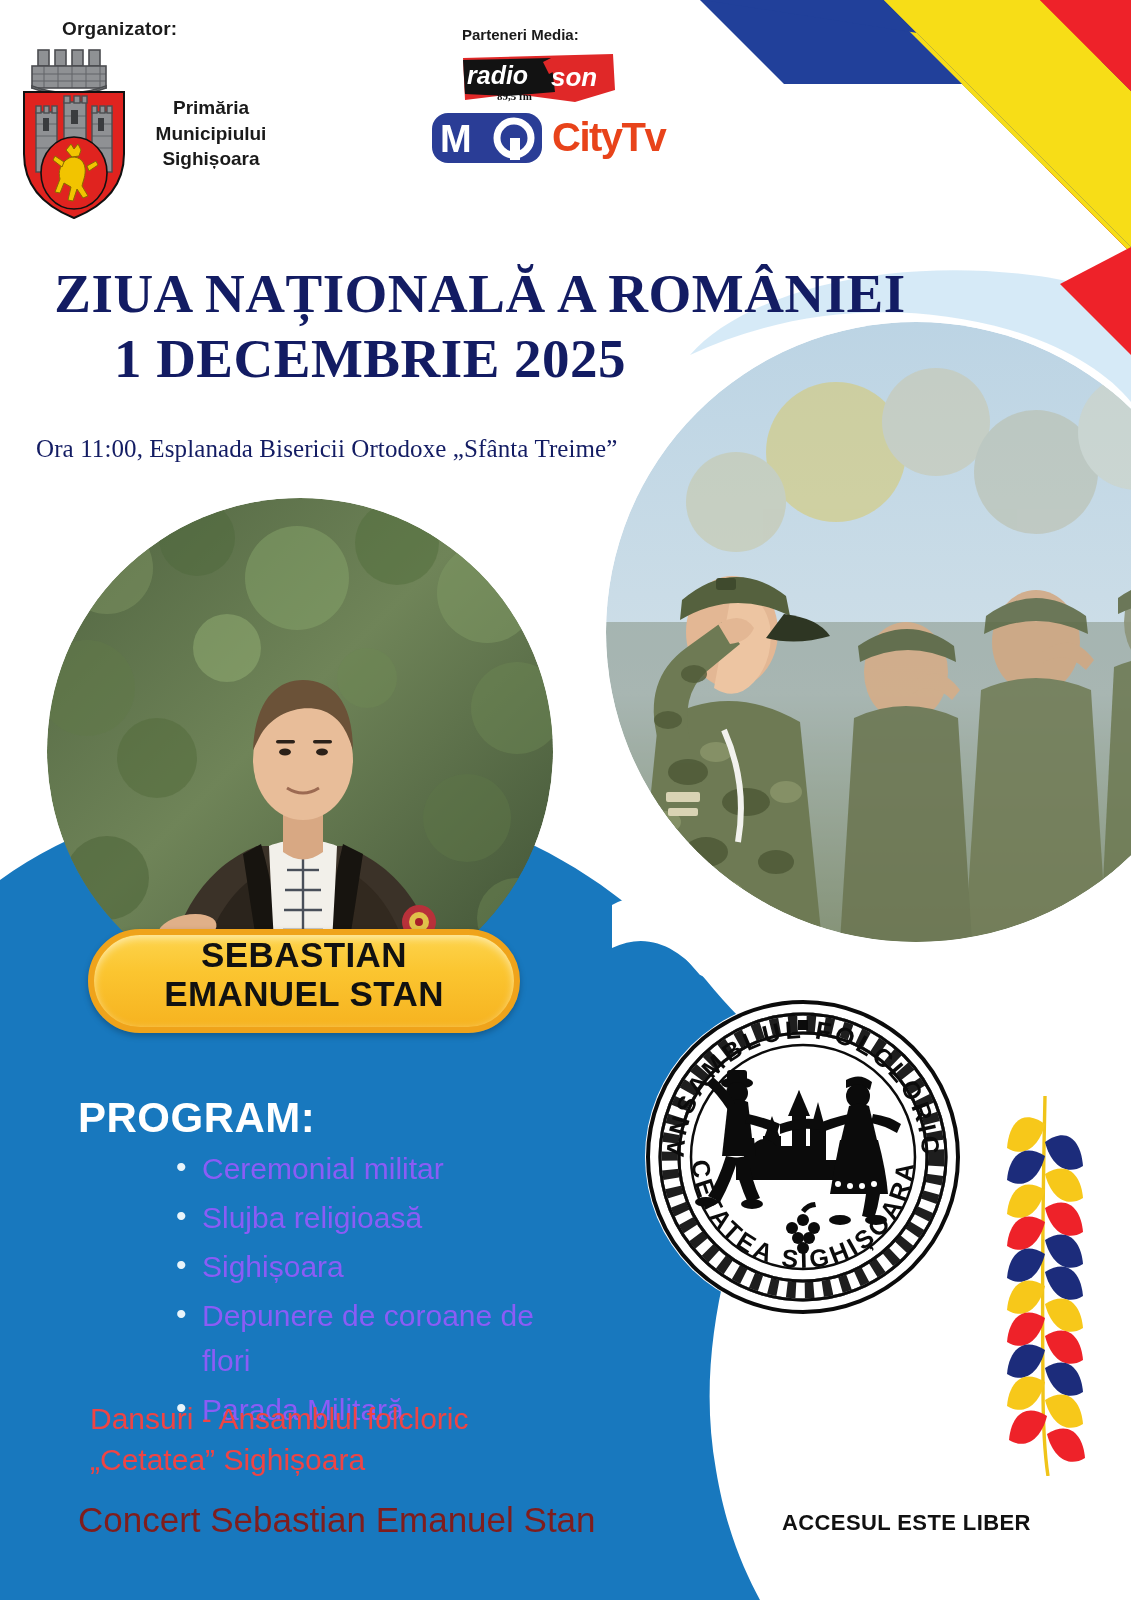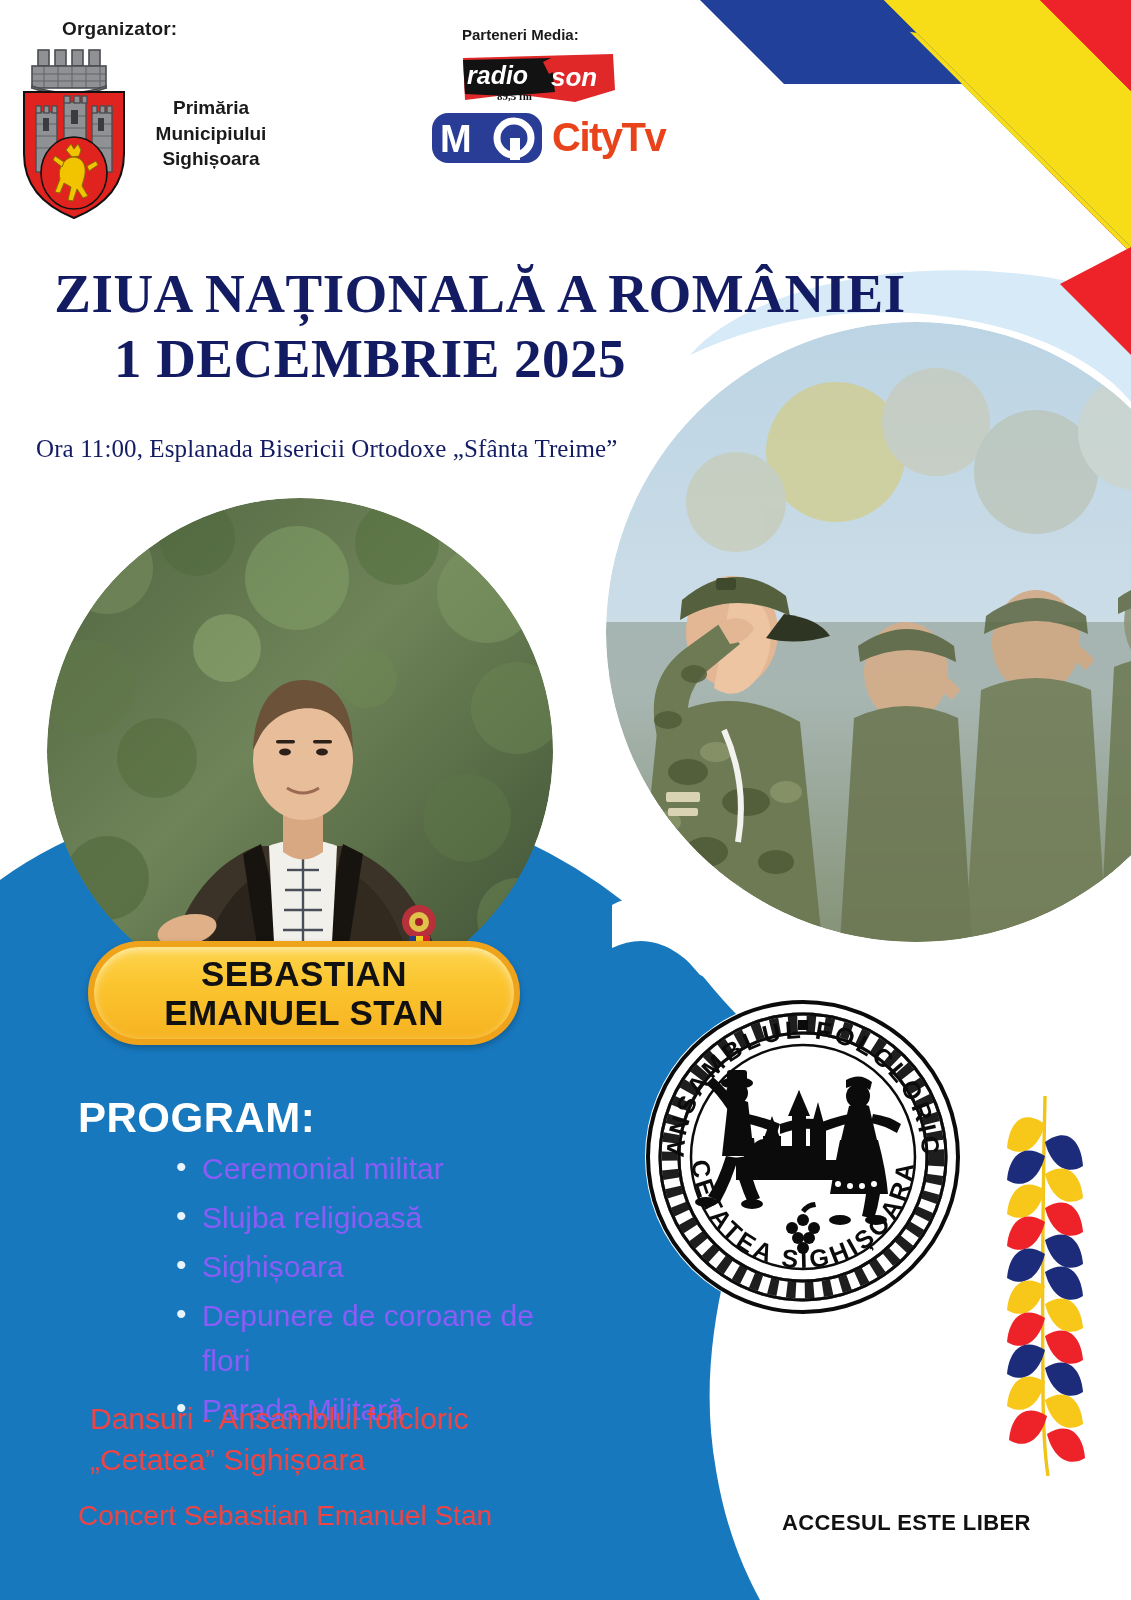--- a/index.html
+++ b/index.html
@@ -74,23 +74,23 @@
 
   
   .name-badge {
     position: absolute; left: 88px; top: 929px;
     width: 432px; height: 104px;
     border-radius: 52px;
     background: linear-gradient(180deg,#FDD44C 0%, #FBC530 40%, #F6B320 100%);
     border: 6px solid #EFA31B;
     box-shadow: 0 3px 6px rgba(0,0,0,.25), inset 0 3px 8px rgba(255,255,255,.55);
     display: flex; flex-direction: column;
-    align-items: center; justify-content: center;
+    align-items: center; 
     color: #111; font-weight: bold; font-size: 35px;
-    line-height: 1.12; letter-spacing: .4px; margin-top: 12px;
+    line-height: 1.12; letter-spacing: .4px;
   }
 
   
   .program-heading {
     position: absolute; left: 78px; top: 1094px;
     font-size: 42px; font-weight: bold; color: #ffffff;
     letter-spacing: .5px;
   }
   .program-list {
     position: absolute; left: 172px; top: 1146px;
@@ -104,21 +104,21 @@
     font-size: 30px; color: #E8F4FB;
   }
 
   .dance-text {
     position: absolute; left: 78px; top: 1398px;
     width: 520px;
     color: #ef4444; font-size: 30px; line-height: 1.38; margin-left: 12px;
   }
   .concert-text {
     position: absolute; left: 78px; top: 1500px;
-    color: #ef4444; font-size: 28px;
+    color: #7f1d1d; font-size: 35px;
   }
 
   
   .seal { position: absolute; left: 644px; top: 998px; width: 318px; height: 318px; }
 
   
   .wheat { position: absolute; left: 985px; top: 1096px; width: 120px; height: 380px; }
 
   
   .access-text {

